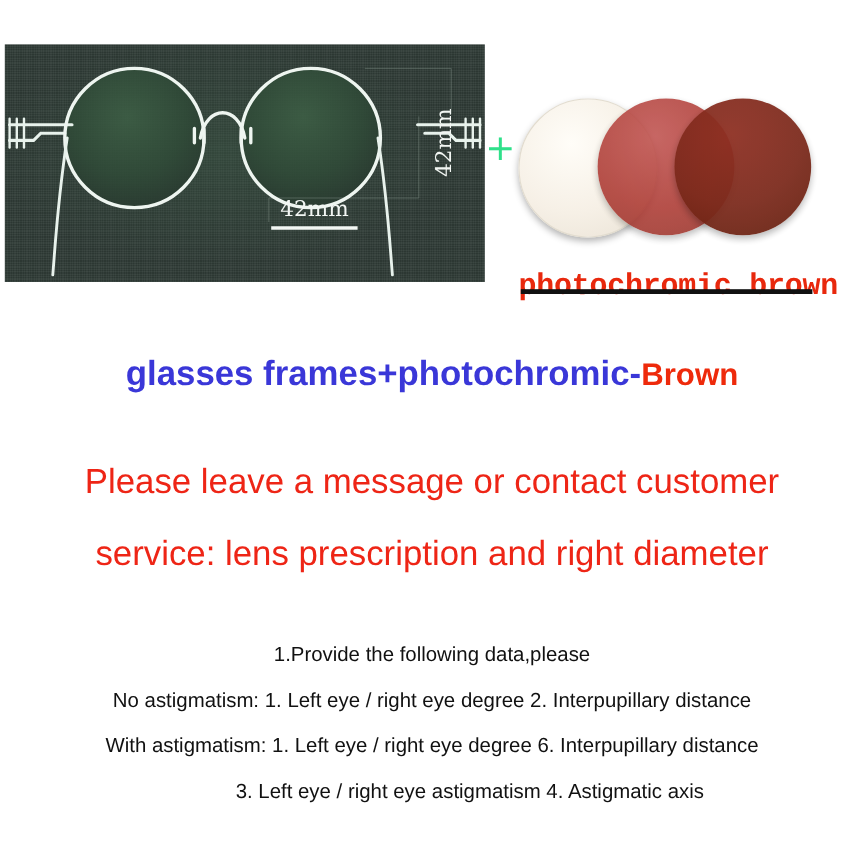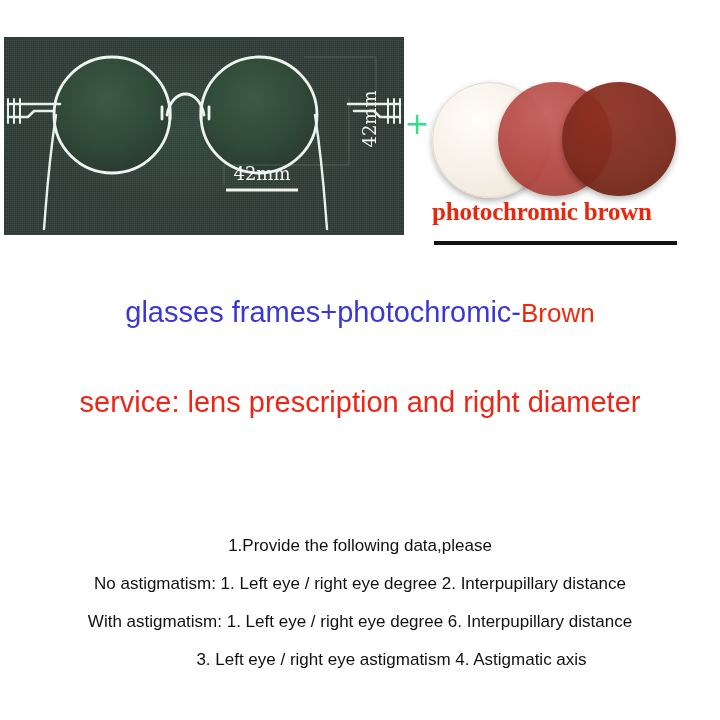--- a/index.html
+++ b/index.html
@@ -91,24 +91,24 @@
   #lens-dark {
     left: 130px;
     background: radial-gradient(circle at 42% 26%, #8e2f22 0%, #7c2a1c 55%, #63200f 100%);
     opacity: .94;
   }
 
   
   #lens-caption {
     position: absolute;
     left: 432px;
-    top: 198px;
+    top: 224px;
     width: 250px;
     color: #e8280d;
-    font-family: Liberation Serif, serif;
+    font-family: Liberation Mono, monospace;
     font-size: 25px;
     font-weight: 700;
     letter-spacing: -.2px;
     white-space: nowrap;
   }
   #lens-underline {
     position: absolute;
     left: 434px;
     top: 241px;
     width: 243px;
@@ -116,21 +116,21 @@
     background: #111111;
   }
 
   
   #main-title {
     position: absolute;
     left: 0; right: 0;
     top: 296px;
     text-align: center;
     font-size: 29px;
-    font-weight: 400;
+    font-weight: 700;
     white-space: nowrap;
   }
   #main-title .t-blue { color: #3a37d8; }
   #main-title .t-red  { color: #ee2a0b; font-size: 26px; }
 
   
   #message-block {
     position: absolute;
     left: 0; right: 0;
     top: 372px;
@@ -234,20 +234,21 @@
 </div>
 
 <div id="lens-caption">photochromic brown</div>
 <div id="lens-underline"></div>
 
 <div id="main-title">
   <span class="t-blue">glasses frames+photochromic-</span><span class="t-red">Brown</span>
 </div>
 
 <div id="message-block">
+  <div class="msg-line">Please leave a message or contact customer</div>
   <div class="msg-line">service: lens prescription and right diameter</div>
 </div>
 
 <div id="instructions">
   <div class="instr-line">1.Provide the following data,please</div>
   <div class="instr-line">No astigmatism: 1. Left eye / right eye degree 2. Interpupillary distance</div>
   <div class="instr-line">With astigmatism: 1. Left eye / right eye degree 6. Interpupillary distance</div>
   <div class="instr-line indent-right">3. Left eye / right eye astigmatism    4. Astigmatic axis</div>
 </div>
 

